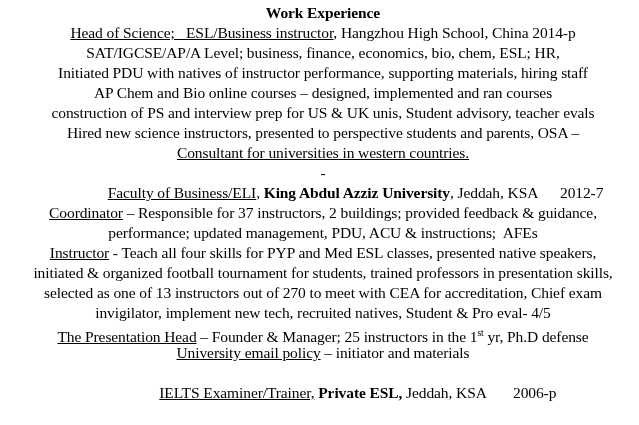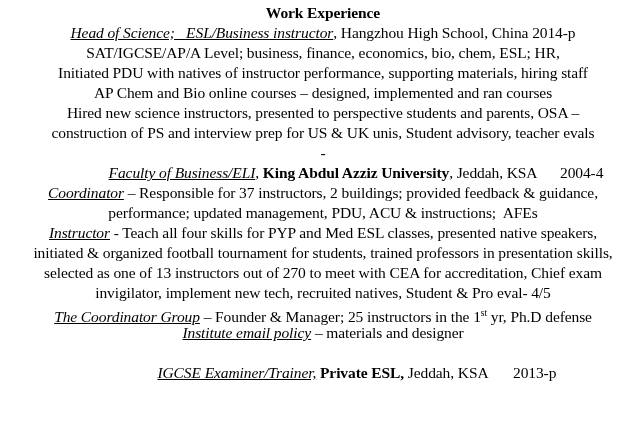--- a/index.html
+++ b/index.html
@@ -24,42 +24,43 @@
   }
   p.line {
     margin: 0;
     padding: 0;
     height: 20px;
     line-height: 20px;
     white-space: pre;
     position: relative;
   }
   .bold      { font-weight: bold; }
-  .italic    { font-style: italic; }
+  .italic    { }
   .underline { text-decoration: underline; }
   .sup       { vertical-align: super; font-size: 0.62em; }
   .tab2012   { position: absolute; left: 553px; }
   .tab2013   { position: absolute; left: 506px; }
 </style>
 </head>
 <body>
 
 <div class="doc">
     <p class="line"><span class="bold">Work Experience</span></p>
     <p class="line"><span class="italic underline">Head of Science;   ESL/Business instructor</span><span>, Hangzhou High School, China 2014-p</span></p>
     <p class="line"><span>SAT/IGCSE/AP/A Level; business, finance, economics, bio, chem, ESL; HR,</span></p>
     <p class="line"><span>Initiated PDU with natives of instructor performance, supporting materials, hiring staff</span></p>
     <p class="line"><span>AP Chem and Bio online courses – designed, implemented and ran courses</span></p>
+    <p class="line"><span>construction of PS and interview prep for US &amp; UK unis, Student advisory, teacher evals</span></p>
     <p class="line"><span>Hired new science instructors, presented to perspective students and parents, OSA –</span></p>
-    <p class="line"><span>construction of PS and interview prep for US &amp; UK unis, Student advisory, teacher evals</span></p>
+    <p class="line"><span class="italic underline">Consultant for universities in western countries.</span></p>
     <p class="line"><span>-</span></p>
-    <p class="line"><span class="italic underline">Faculty of Business/ELI</span><span>, </span><span class="bold">King Abdul Azziz University</span><span>, Jeddah, KSA</span><span class="tab2012">2004-4</span></p>
+    <p class="line"><span class="italic underline">Faculty of Business/ELI</span><span>, </span><span class="bold">King Abdul Azziz University</span><span>, Jeddah, KSA</span><span class="tab2012">2012-7</span></p>
     <p class="line"><span class="italic underline">Coordinator</span><span> – Responsible for 37 instructors, 2 buildings; provided feedback &amp; guidance,</span></p>
     <p class="line"><span>performance; updated management, PDU, ACU &amp; instructions;  AFEs</span></p>
     <p class="line"><span class="italic underline">Instructor</span><span> - Teach all four skills for PYP and Med ESL classes, presented native speakers,</span></p>
     <p class="line"><span>initiated &amp; organized football tournament for students, trained professors in presentation skills,</span></p>
     <p class="line"><span>selected as one of 13 instructors out of 270 to meet with CEA for accreditation, Chief exam</span></p>
     <p class="line"><span>invigilator, implement new tech, recruited natives, Student &amp; Pro eval- 4/5</span></p>
-    <p class="line"><span class="italic underline">The Coordinator Group</span><span> – Founder &amp; Manager; 25 instructors in the 1</span><span class="sup">st</span><span> yr, Ph.D defense</span></p>
-    <p class="line"><span class="italic underline">Institute email policy</span><span> – materials and designer</span></p>
+    <p class="line"><span class="italic underline">The Presentation Head</span><span> – Founder &amp; Manager; 25 instructors in the 1</span><span class="sup">st</span><span> yr, Ph.D defense</span></p>
+    <p class="line"><span class="italic underline">University email policy</span><span> – initiator and materials</span></p>
     <p class="line">&nbsp;</p>
-    <p class="line"><span class="italic underline">IGCSE Examiner/Trainer,</span><span> </span><span class="bold">Private ESL,</span><span> Jeddah, KSA</span><span class="tab2013">2013-p</span></p>
+    <p class="line"><span class="italic underline">IELTS Examiner/Trainer,</span><span> </span><span class="bold">Private ESL,</span><span> Jeddah, KSA</span><span class="tab2013">2006-p</span></p>
   </div>
 
 </body></html>

